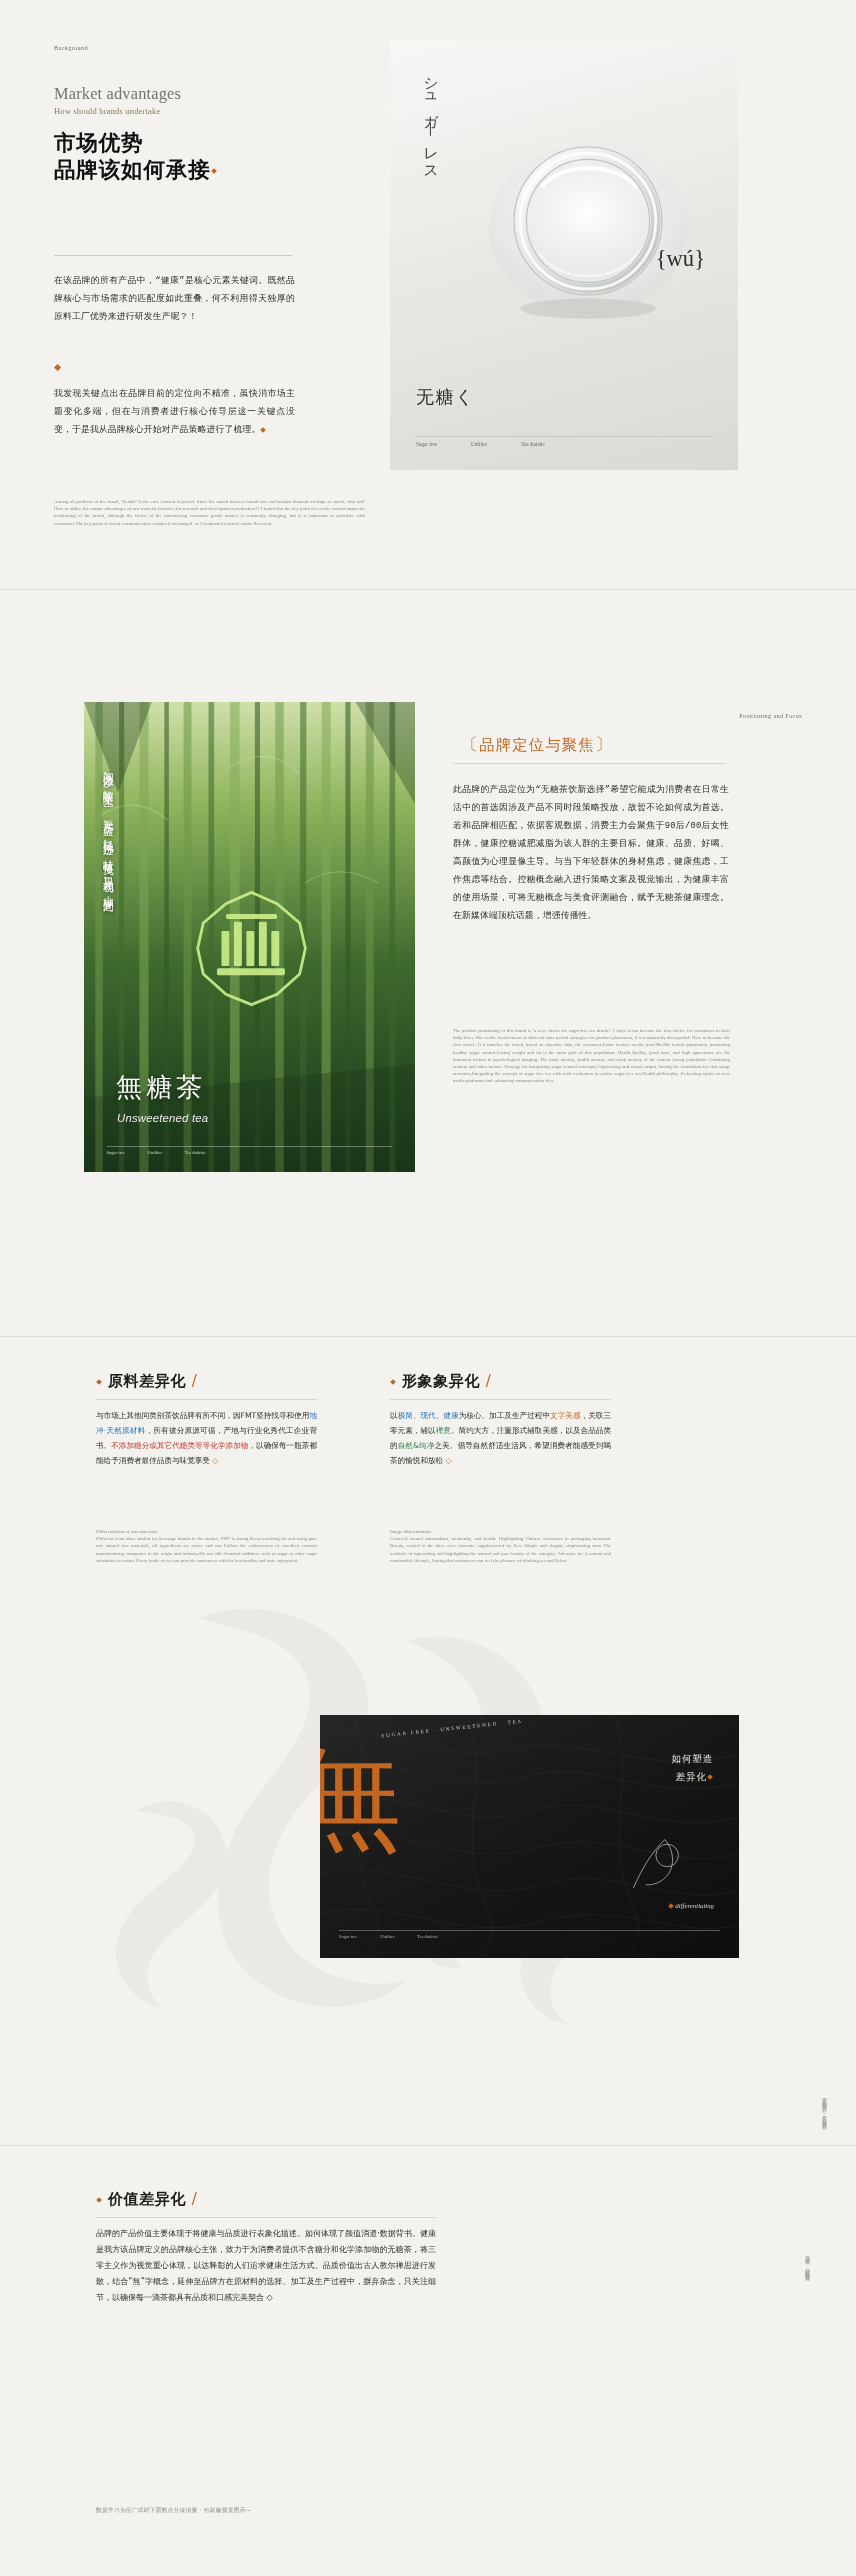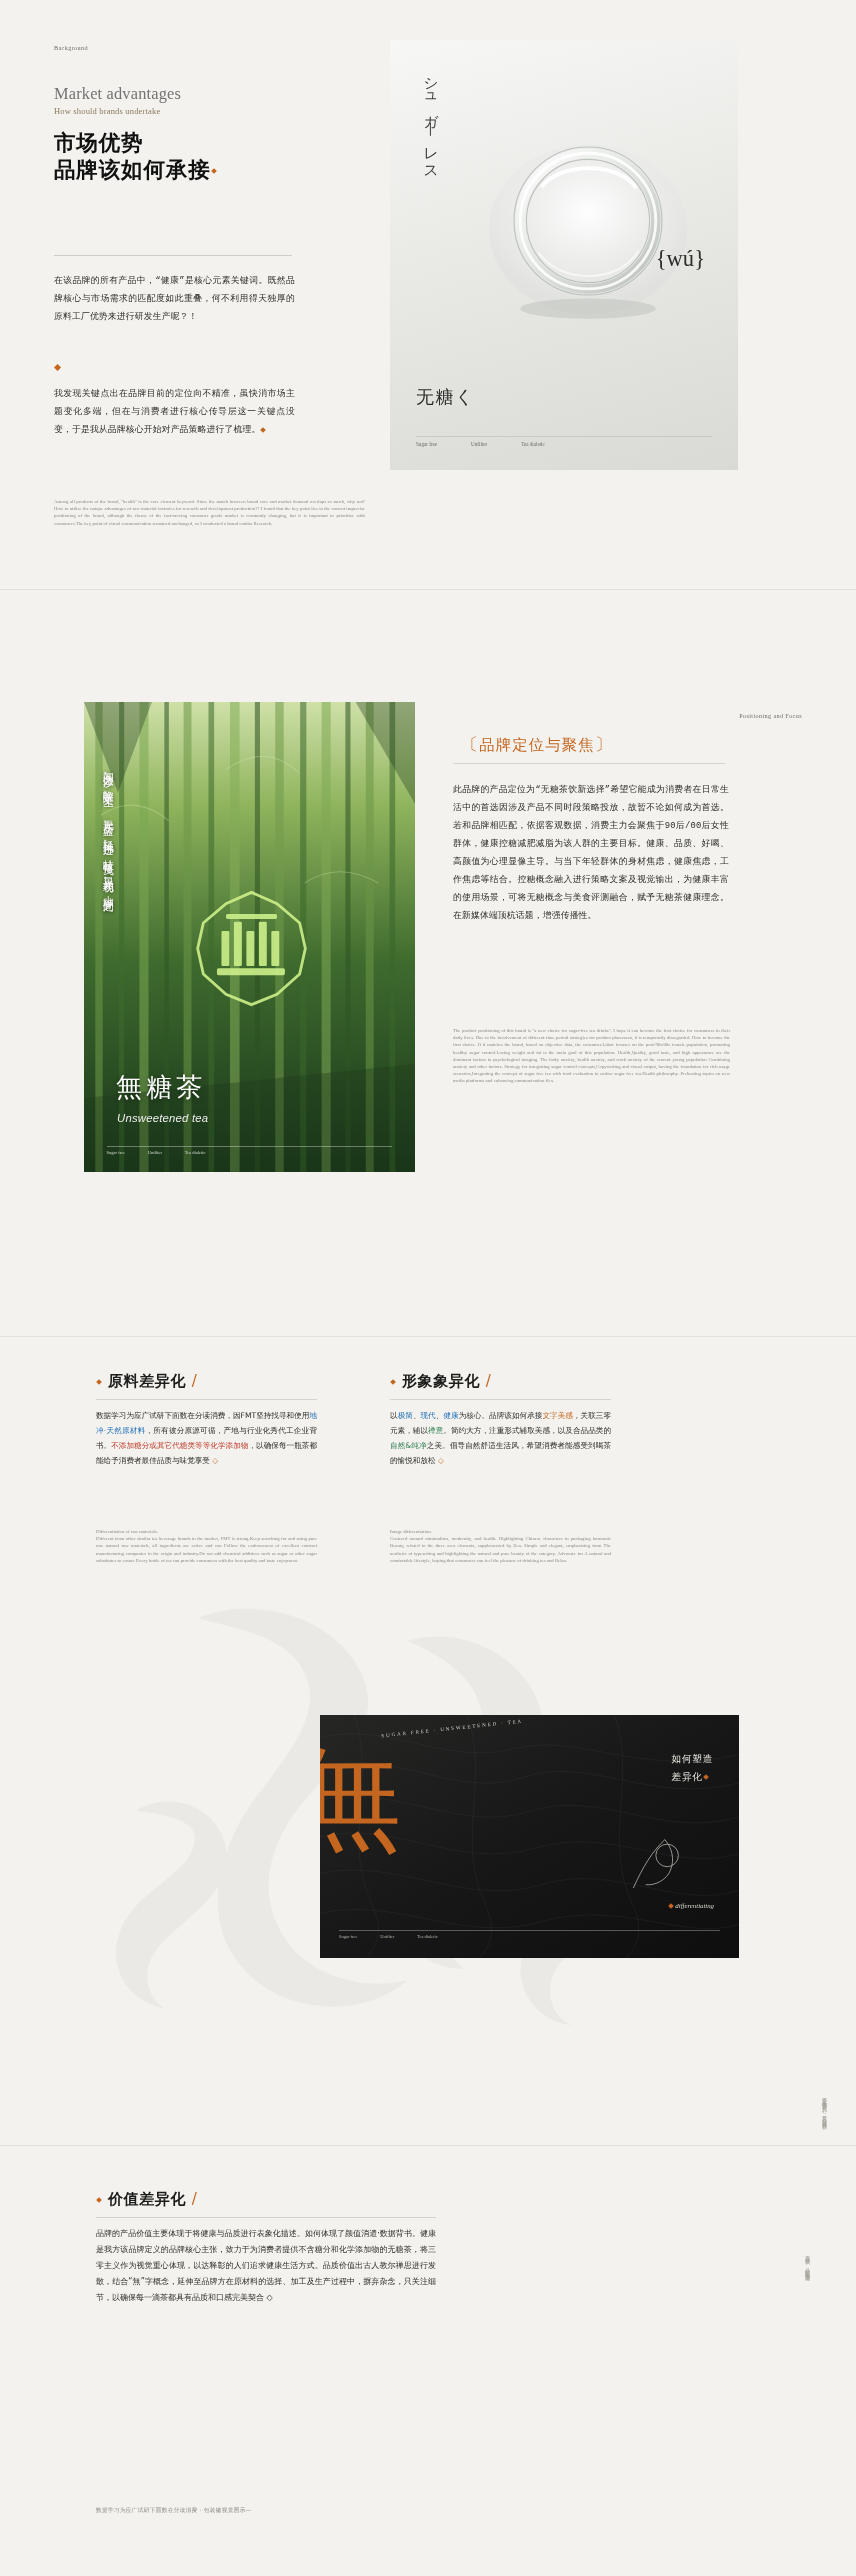--- a/index.html
+++ b/index.html
@@ -241,21 +241,21 @@
   #poster3 .arc-text {
     position:absolute; left:61px; top:10.2px;
     font-family:"Liberation Serif", serif;
     font-size:5.1px;
     color:#d9d5cc;
     letter-spacing:0.36em;
     transform:rotate(-6deg);
   }
   #poster3 .rt-cn {
     position:absolute; right:26px; top:35px;
-    text-align:left;
+    text-align:right;
     font-family:"DejaVu Sans", sans-serif;
     color:#efece6;
     font-size:9.6px;
     line-height:1.9;
     letter-spacing:0.08em;
     margin-left:13px;
   }
   #poster3 .brush {
     position:absolute; right:48px; top:119px; width:68px; height:62px;
   }
@@ -461,33 +461,33 @@
   </svg>
 
   <div id="col1">
     <div class="col-head">
       <span class="diamond sm"></span>
       <span>原料差异化</span>
       <span class="slash">/</span>
     </div>
     <div class="col-rule"></div>
     <div class="col-body">
-      <span>数据学习为应广试研下面数在分读消费，因FMT坚持找寻和使用</span><span class="lk">地冲·天然原材料</span><span>，所有彼分原源可循，产地与行业化秀代工企业背书。</span><span class="rd">不添加糖分或其它代糖类等等化学添加物</span><span>，以确保每一瓶茶都能给予消费者最佳品质与味觉享受 </span><span class="og">◇</span>
+      <span>与市场上其他同类别茶饮品牌有所不同，因FMT坚持找寻和使用</span><span class="lk">地冲·天然原材料</span><span>，所有彼分原源可循，产地与行业化秀代工企业背书。</span><span class="rd">不添加糖分或其它代糖类等等化学添加物</span><span>，以确保每一瓶茶都能给予消费者最佳品质与味觉享受 </span><span class="og">◇</span>
     </div>
   </div>
 
   <div id="col2">
     <div class="col-head">
       <span class="diamond sm"></span>
       <span>形象象异化</span>
       <span class="slash">/</span>
     </div>
     <div class="col-rule"></div>
     <div class="col-body">
-      <span>以</span><span class="lk">极简</span><span>、</span><span class="lk">现代</span><span>、</span><span class="lk">健康</span><span>为核心。品牌该如何承接</span><span class="og">文字美感</span><span>，关联三零元素，辅以</span><span class="gn">禅意</span><span>。简约大方，注重形式辅取美感，以及合品品类的</span><span class="gn">自然&amp;纯净</span><span>之美。倡导自然舒适生活风，希望消费者能感受到喝茶的愉悦和放松 </span><span class="og">◇</span>
+      <span>以</span><span class="lk">极简</span><span>、</span><span class="lk">现代</span><span>、</span><span class="lk">健康</span><span>为核心。加工及生产过程中</span><span class="og">文字美感</span><span>，关联三零元素，辅以</span><span class="gn">禅意</span><span>。简约大方，注重形式辅取美感，以及合品品类的</span><span class="gn">自然&amp;纯净</span><span>之美。倡导自然舒适生活风，希望消费者能感受到喝茶的愉悦和放松 </span><span class="og">◇</span>
     </div>
   </div>
 
   <div id="col1-en" class="tiny-en" style="white-space:pre-line">Differentiation of raw materials.
 Different from other similar tea beverage brands in the market, FMT is strong.Keep searching for and using pure raw natural raw materials, all ingredients are active and can Follow the endorsement of excellent contract manufacturing companies in the origin and industry.Do not add chemical additives such as sugar or other sugar substitutes to ensure Every bottle of tea can provide consumers with the best quality and taste enjoyment.</div>
   <div id="col2-en" class="tiny-en" style="white-space:pre-line">Image differentiation.
 Centered around minimalism, modernity, and health. Highlighting Chinese characters in packaging harmonic Beauty, related to the three zero elements, supplemented by Zen. Simple and elegant, emphasizing form The aesthetic of typesetting and highlighting the natural and pure beauty of the category. Advocate for A natural and comfortable lifestyle, hoping that consumers can feel the pleasure of drinking tea and Relax.</div>
 
   <div id="poster3">
     <svg class="noise" viewBox="0 0 740 430" preserveAspectRatio="none">

